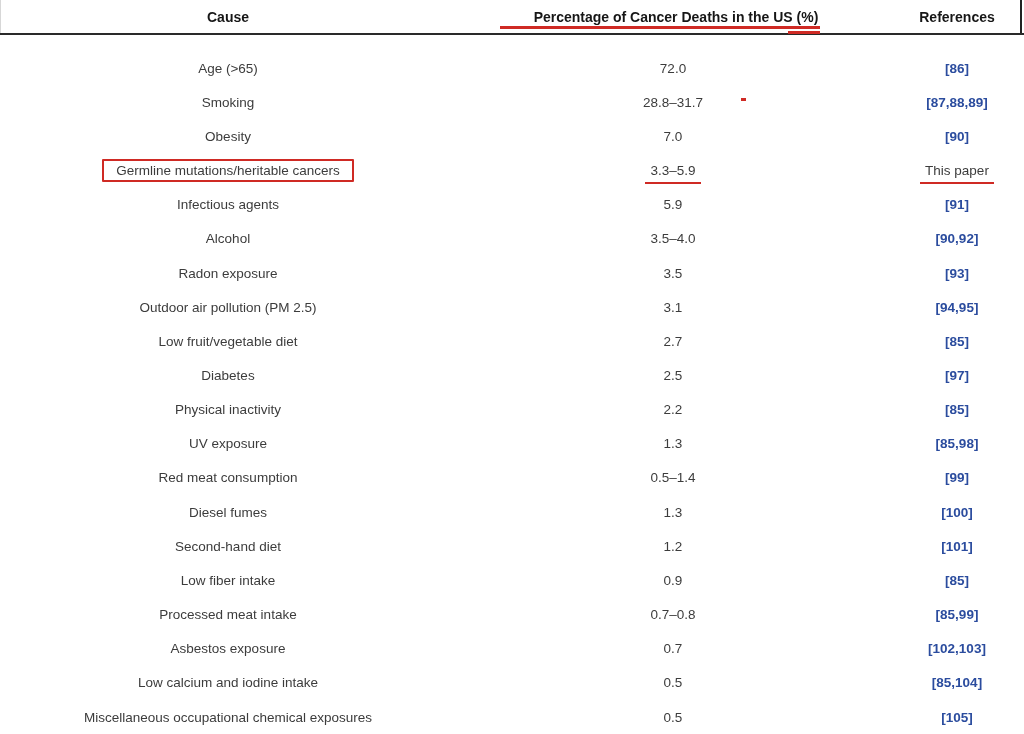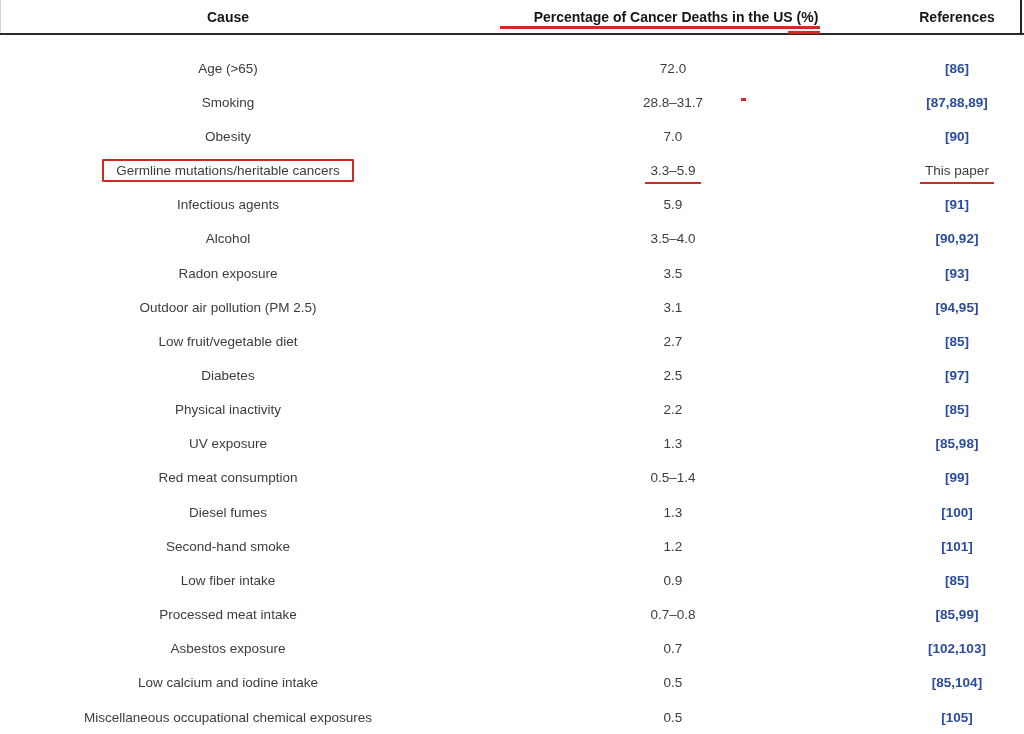--- a/index.html
+++ b/index.html
@@ -137,21 +137,21 @@
         <div class="cell col-cause"><span>Red meat consumption</span></div>
         <div class="cell col-pct"><span>0.5–1.4</span></div>
         <div class="cell col-ref"><span class="reference-link">[99]</span></div>
       </div>
       <div class="row">
         <div class="cell col-cause"><span>Diesel fumes</span></div>
         <div class="cell col-pct"><span>1.3</span></div>
         <div class="cell col-ref"><span class="reference-link">[100]</span></div>
       </div>
       <div class="row">
-        <div class="cell col-cause"><span>Second-hand smoke</span></div>
+        <div class="cell col-cause"><span>Second-hand diet</span></div>
         <div class="cell col-pct"><span>1.2</span></div>
         <div class="cell col-ref"><span class="reference-link">[101]</span></div>
       </div>
       <div class="row">
         <div class="cell col-cause"><span>Low fiber intake</span></div>
         <div class="cell col-pct"><span>0.9</span></div>
         <div class="cell col-ref"><span class="reference-link">[85]</span></div>
       </div>
       <div class="row">
         <div class="cell col-cause"><span>Processed meat intake</span></div>

